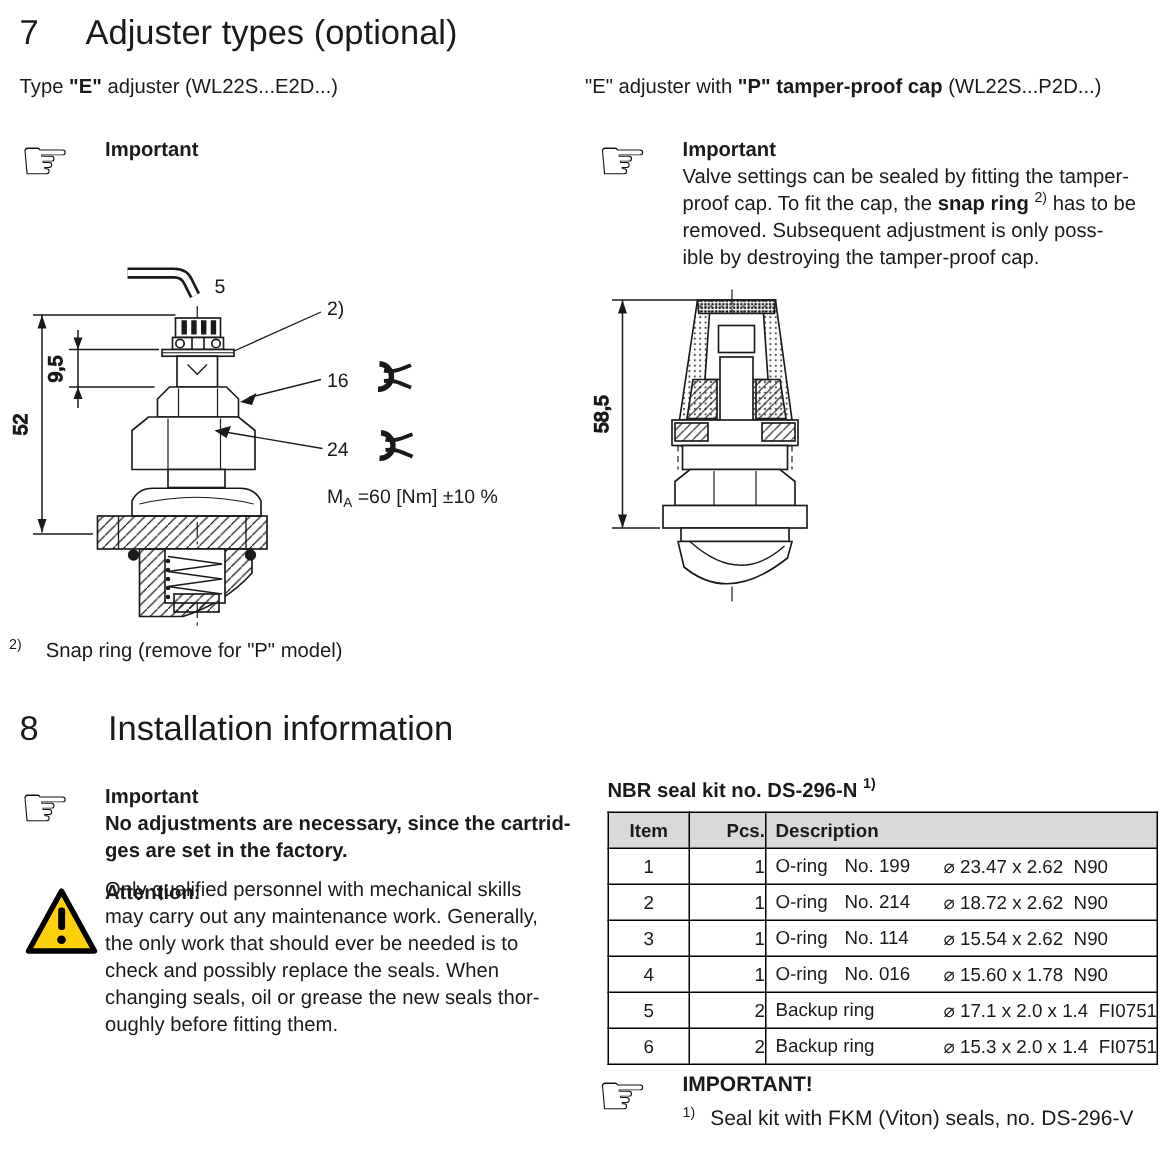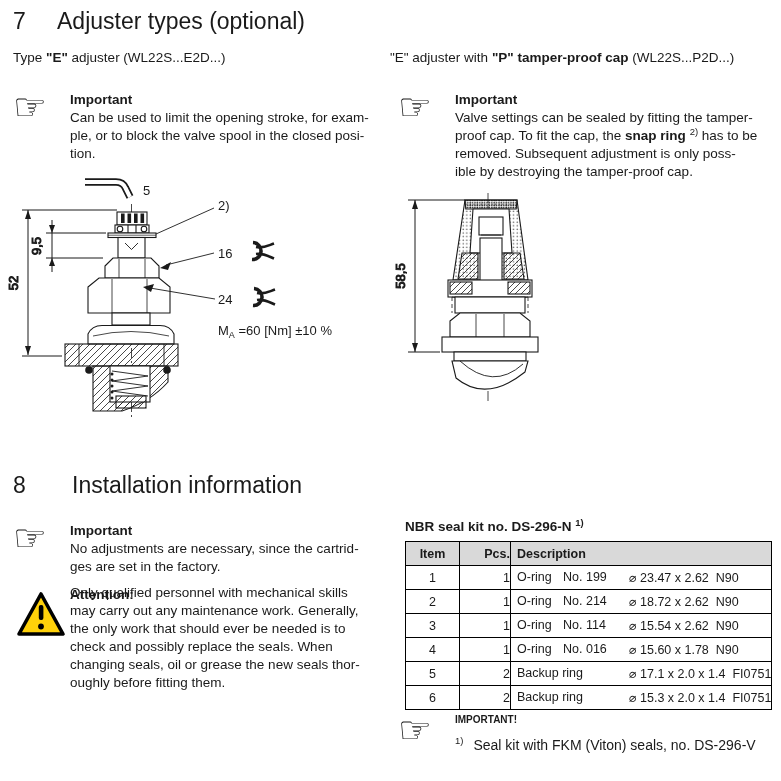--- a/index.html
+++ b/index.html
@@ -19,39 +19,36 @@
   .seal-title{font-size:13.5px;font-weight:bold;white-space:nowrap;text-align:right;}
   table.seal{border-collapse:collapse;font-size:12.5px;table-layout:fixed;}
   table.seal th,table.seal td{border:1px solid #000;height:23px;padding:0;overflow:visible;margin-left:44px;}
   table.seal th{background:#d9d9d9;font-weight:bold;}
   .c-item{width:53px;text-align:center;}
   .c-pcs{width:50px;text-align:right;}
   .c-desc{width:252px;text-align:left;padding-left:6px !important;white-space:nowrap;}
   .d-left{display:inline-block;width:88px;vertical-align:top;}
   .d-name{display:inline-block;width:46px;white-space:nowrap;}
   .d-size{white-space:pre;padding-left:24px;}
-  .imp2-title{font-size:10px;font-weight:bold;white-space:nowrap;}
+  .imp2-title{font-size:14px;font-weight:bold;white-space:nowrap;}
   .imp2-fn{font-size:14px;white-space:nowrap;}
 </style>
 </head>
 <body>
 
 <div class="page">
 
   <div class="abs h1" style="left:13px;top:8px;">7</div>
   <div class="abs h1" style="left:57px;top:8px;">Adjuster types (optional)</div>
 
   <div class="abs subtitle" style="left:13px;top:50px;"><span>Type </span><span class="b">"E"</span><span> adjuster (WL22S...E2D...)</span></div>
   <div class="abs subtitle" style="left:390px;top:50px;"><span>"E" adjuster with </span><span class="b">"P" tamper-proof cap</span><span> (WL22S...P2D...)</span></div>
 
   <div class="abs hand" style="left:13px;top:90px;">☞</div>
   <div class="abs note-title" style="left:70px;top:92px;">Important</div>
-  <div class="abs body-text" style="left:70px;top:109px;">Can be used to limit the opening stroke, for exam-
-ple, or to block the valve spool in the closed posi-
-tion.</div>
 
   <div class="abs hand" style="left:398px;top:90px;">☞</div>
   <div class="abs note-title" style="left:455px;top:92px;">Important</div>
   <div class="abs body-text" style="left:455px;top:109px;width:330px;"><span>Valve settings can be sealed by fitting the tamper-
 proof cap. To fit the cap, the </span><span class="b">snap ring </span><sup class="fn">2)</sup><span> has to be
 removed. Subsequent adjustment is only poss-
 ible by destroying the tamper-proof cap.</span></div>
 
   <svg class="fig" style="left:0;top:168px;" width="350" height="258" viewBox="0 0 350 258">
     <defs>
@@ -214,27 +211,28 @@
       <polygon points="60,136 70,128 130,128 140,136 140,152 60,152" fill="#fff"></polygon>
       <line x1="86" y1="129" x2="86" y2="152" stroke-width="0.8"></line>
       <line x1="114" y1="129" x2="114" y2="152" stroke-width="0.8"></line>
       <rect x="52" y="152" width="96" height="15" fill="#fff"></rect>
       <rect x="64" y="167" width="72" height="9" fill="#fff"></rect>
       <path d="M62,176 L138,176 L135,187 Q96,218 66,193 Z" fill="#fff"></path>
       <path d="M70,176 Q103,206 133,179" fill="none" stroke-width="0.9"></path>
     </g>
   </svg>
 
+  <div class="abs fn-line" style="left:6px;top:426px;"><sup class="fn">2)</sup><span style="margin-left:16px;">Snap ring (remove for "P" model)</span></div>
 
   <div class="abs h1" style="left:13px;top:472px;">8</div>
   <div class="abs h1" style="left:57px;top:472px;margin-left:15px;">Installation information</div>
 
   <div class="abs hand" style="left:13px;top:521px;">☞</div>
   <div class="abs note-title" style="left:70px;top:523px;">Important</div>
-  <div class="abs body-text" style="left:70px;top:540px;">No adjustments are necessary, since the cartrid-
+  <div class="abs body-text" style="left:70px;top:540px;font-weight:bold;">No adjustments are necessary, since the cartrid-
 ges are set in the factory.</div>
 
   <svg class="abs" style="left:16px;top:591px;" width="50" height="48" viewBox="0 0 50 48">
     <path d="M25,3 L47,43 L3,43 Z" fill="#ffd10a" stroke="#000" stroke-width="3.6" stroke-linejoin="round"></path>
     <rect x="22.8" y="14" width="4.6" height="15" rx="2" fill="#000"></rect>
     <circle cx="25" cy="35.5" r="2.9" fill="#000"></circle>
   </svg>
   <div class="abs note-title" style="left:70px;top:587px;">Attention:</div>
   <div class="abs body-text" style="left:70px;top:584px;">Only qualified personnel with mechanical skills
 may carry out any maintenance work. Generally,

